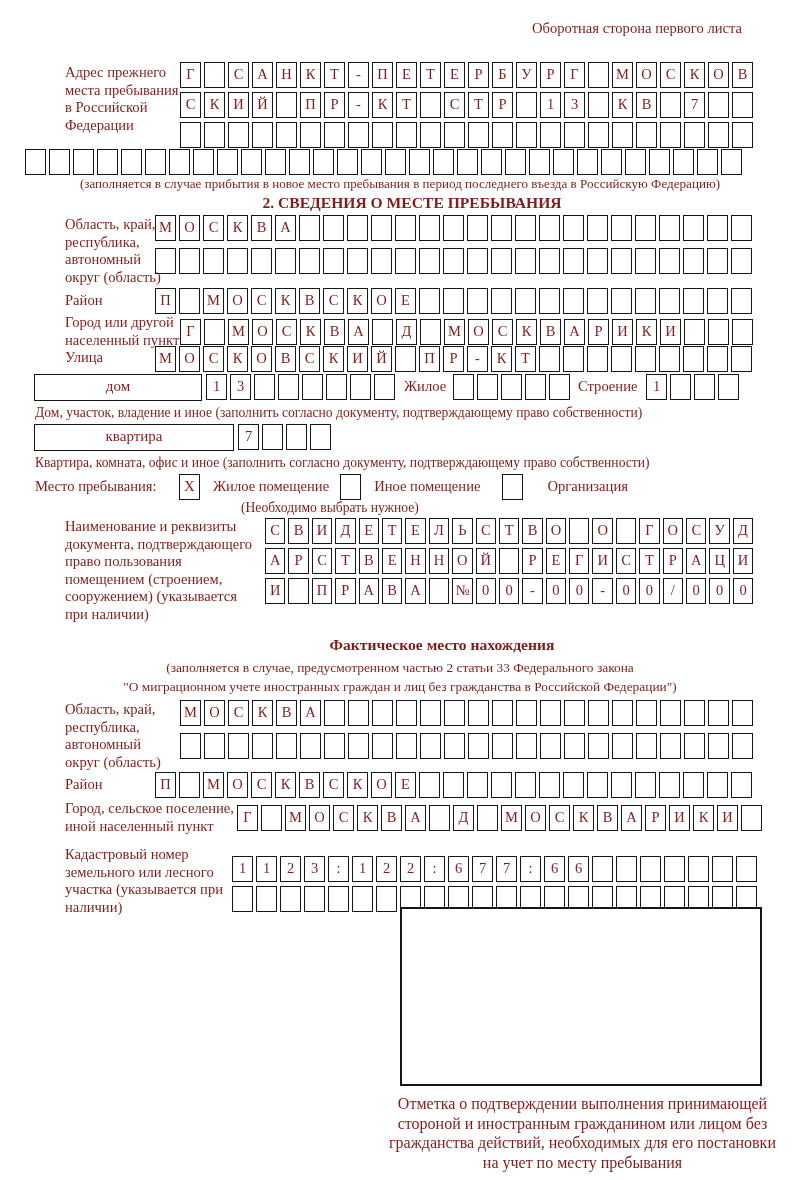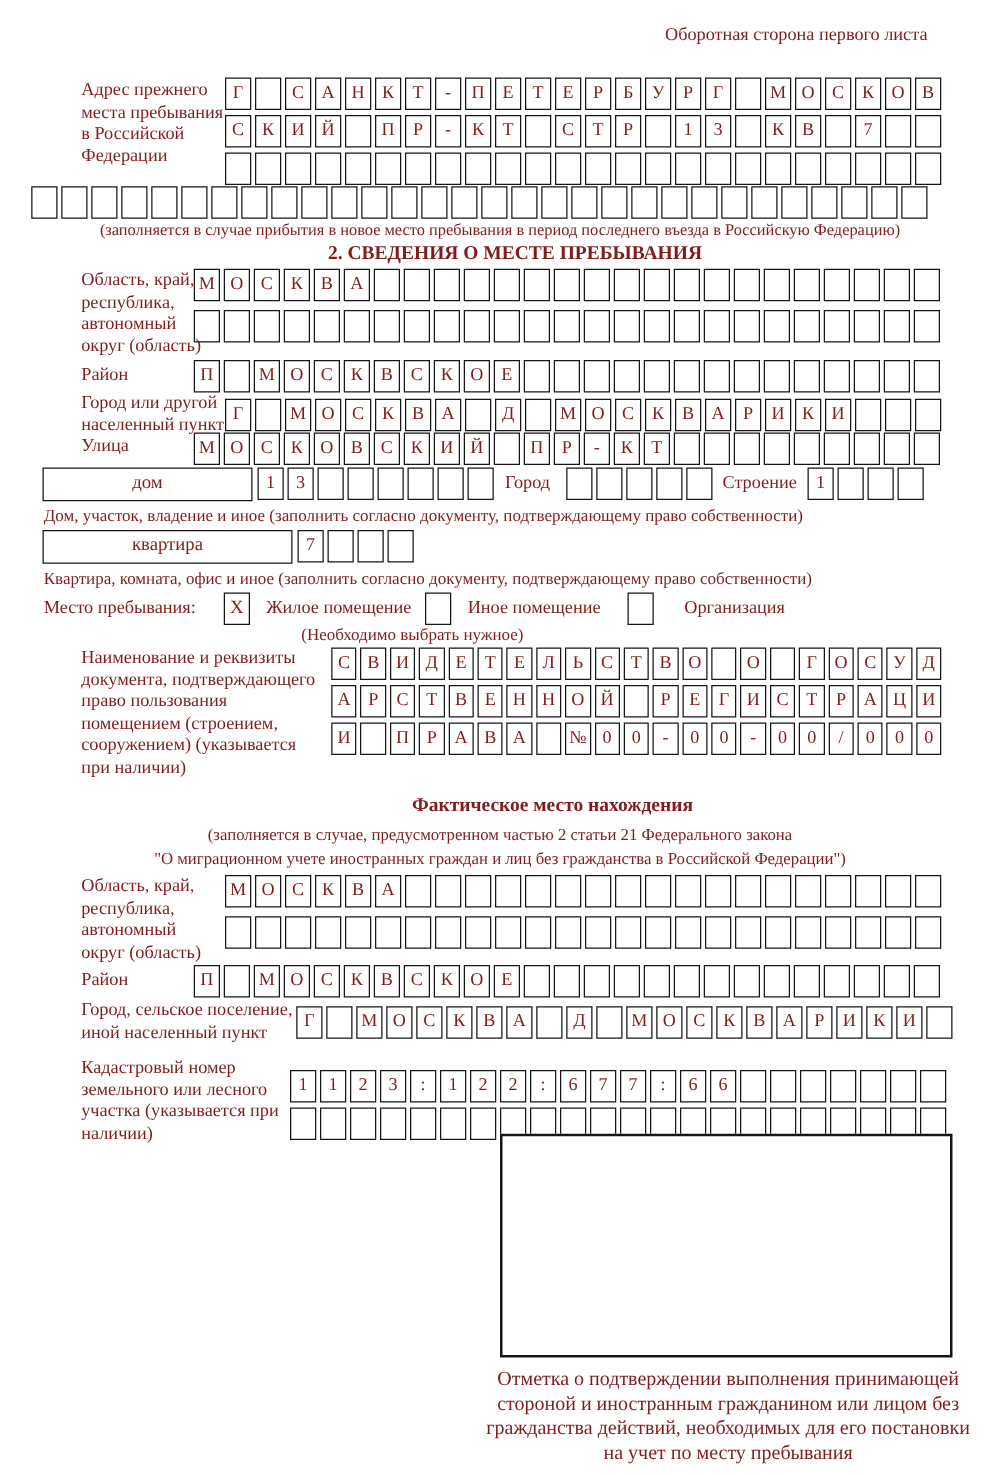--- a/index.html
+++ b/index.html
@@ -299,21 +299,21 @@
   <div class="grid" style="top:374px;left:206px;">
       <span class="cell">1</span>
       <span class="cell">3</span>
       <span class="cell"></span>
       <span class="cell"></span>
       <span class="cell"></span>
       <span class="cell"></span>
       <span class="cell"></span>
       <span class="cell"></span>
     </div>
-  <div class="abs lbl" style="top:378px;left:404px;">Город</div>
+  <div class="abs lbl" style="top:378px;left:404px;">Жилое</div>
   <div class="grid" style="top:374px;left:453px;">
       <span class="cell"></span>
       <span class="cell"></span>
       <span class="cell"></span>
       <span class="cell"></span>
       <span class="cell"></span>
     </div>
   <div class="abs lbl" style="top:378px;left:578px;">Строение</div>
   <div class="grid" style="top:374px;left:646px;">
       <span class="cell">1</span>
@@ -408,21 +408,21 @@
       <span class="cell">-</span>
       <span class="cell">0</span>
       <span class="cell">0</span>
       <span class="cell">/</span>
       <span class="cell">0</span>
       <span class="cell">0</span>
       <span class="cell">0</span>
     </div>
 
   <div class="abs title" style="top:636px;padding-left:30px;">Фактическое место нахождения</div>
-  <div class="abs note center" style="top:660px;font-size:13.4px;">(заполняется в случае, предусмотренном частью 2 статьи 21 Федерального закона</div>
+  <div class="abs note center" style="top:660px;font-size:13.4px;">(заполняется в случае, предусмотренном частью 2 статьи 33 Федерального закона</div>
   <div class="abs note center" style="top:679px;font-size:13.4px;">"О миграционном учете иностранных граждан и лиц без гражданства в Российской Федерации")</div>
 
   <div class="abs lbl" style="top:701px;left:65px;width:112px;">Область, край, республика, автономный округ (область)</div>
   <div class="grid" style="top:700px;left:180px;">
       <span class="cell">М</span>
       <span class="cell">О</span>
       <span class="cell">С</span>
       <span class="cell">К</span>
       <span class="cell">В</span>
       <span class="cell">А</span>

